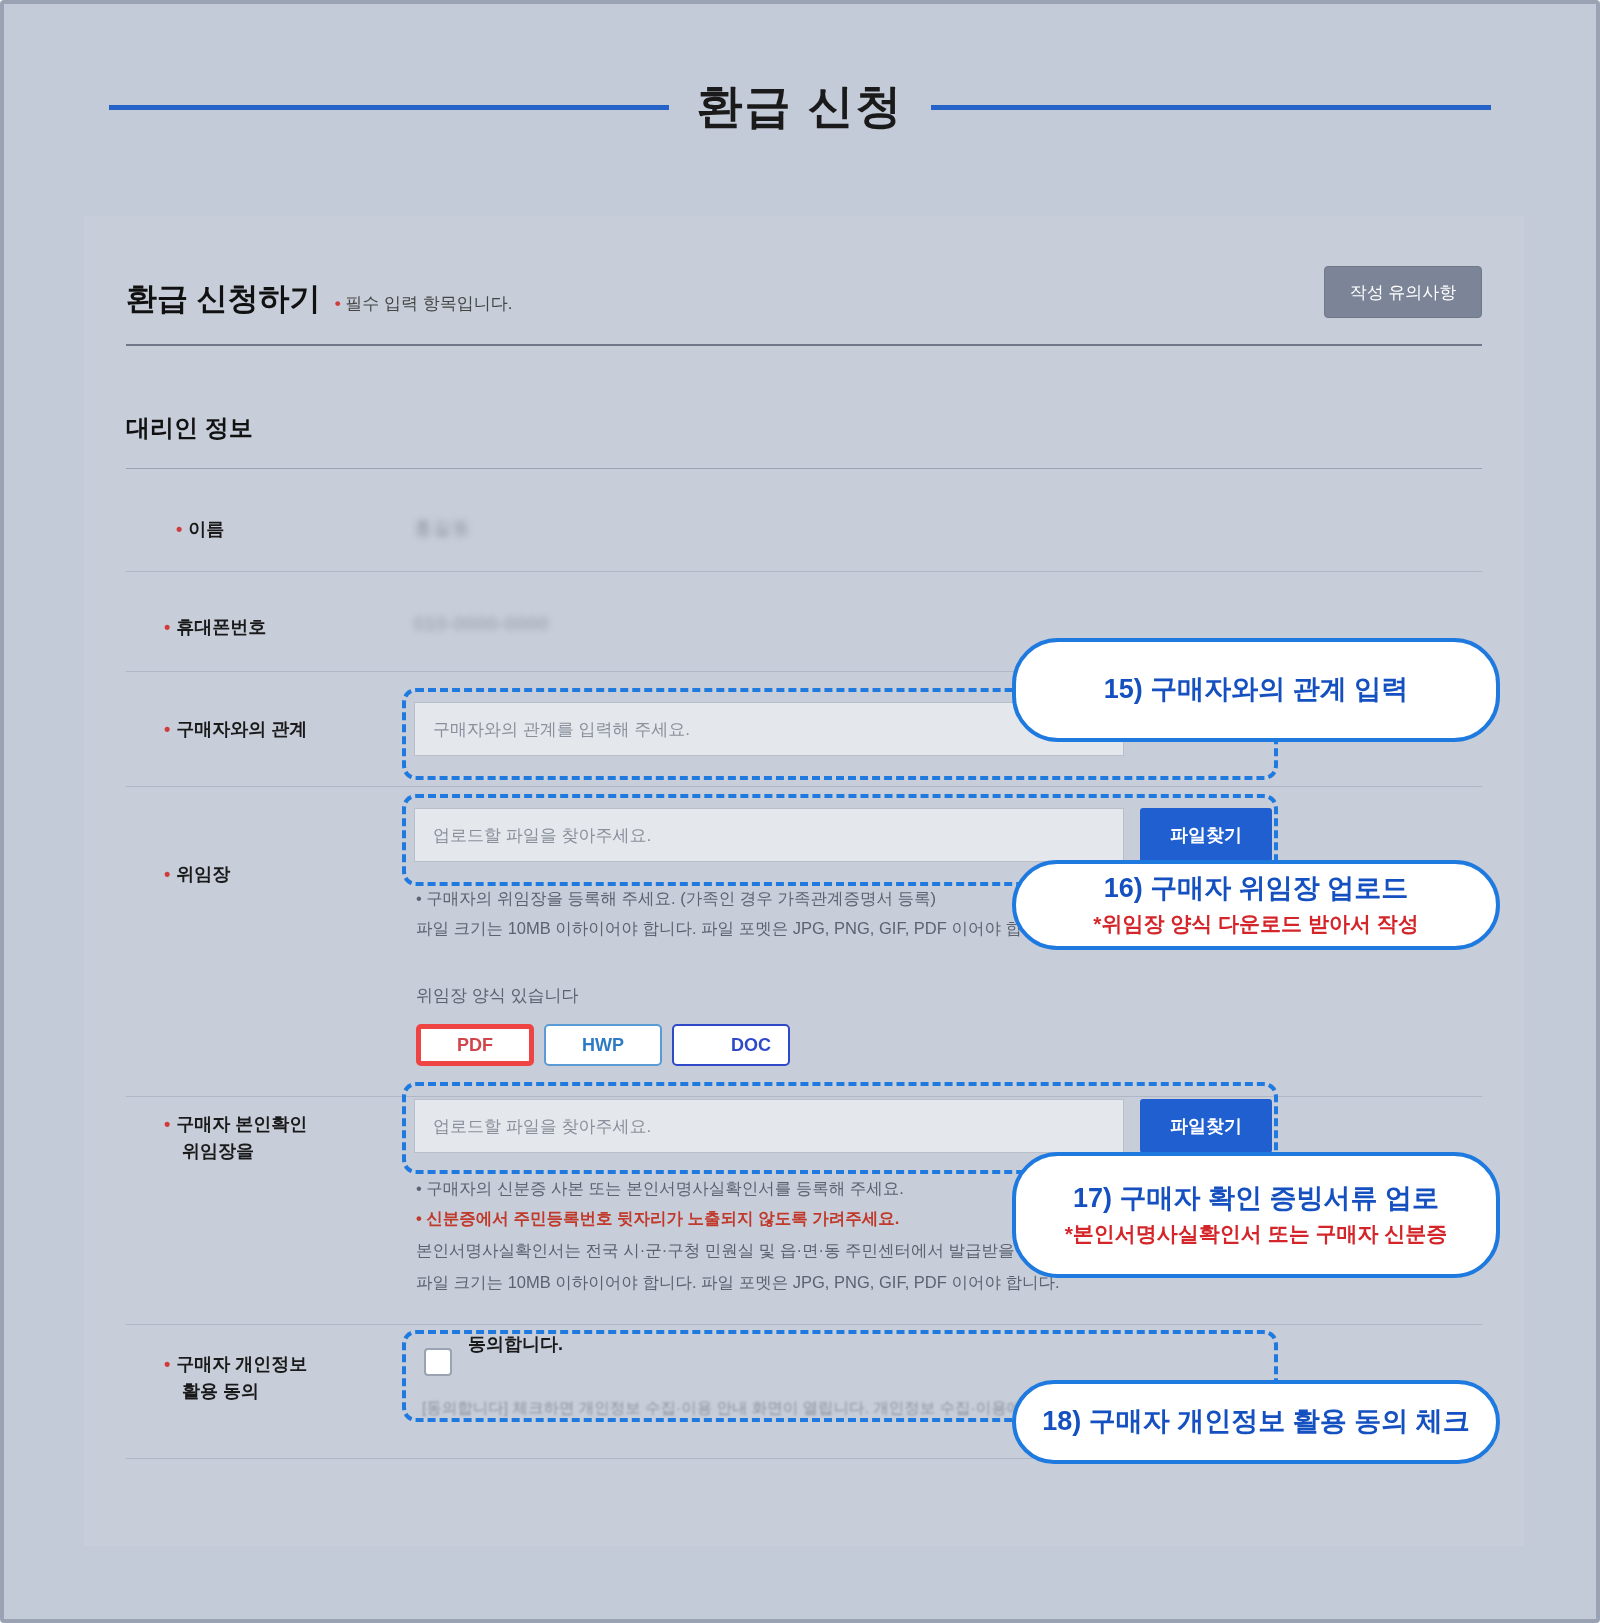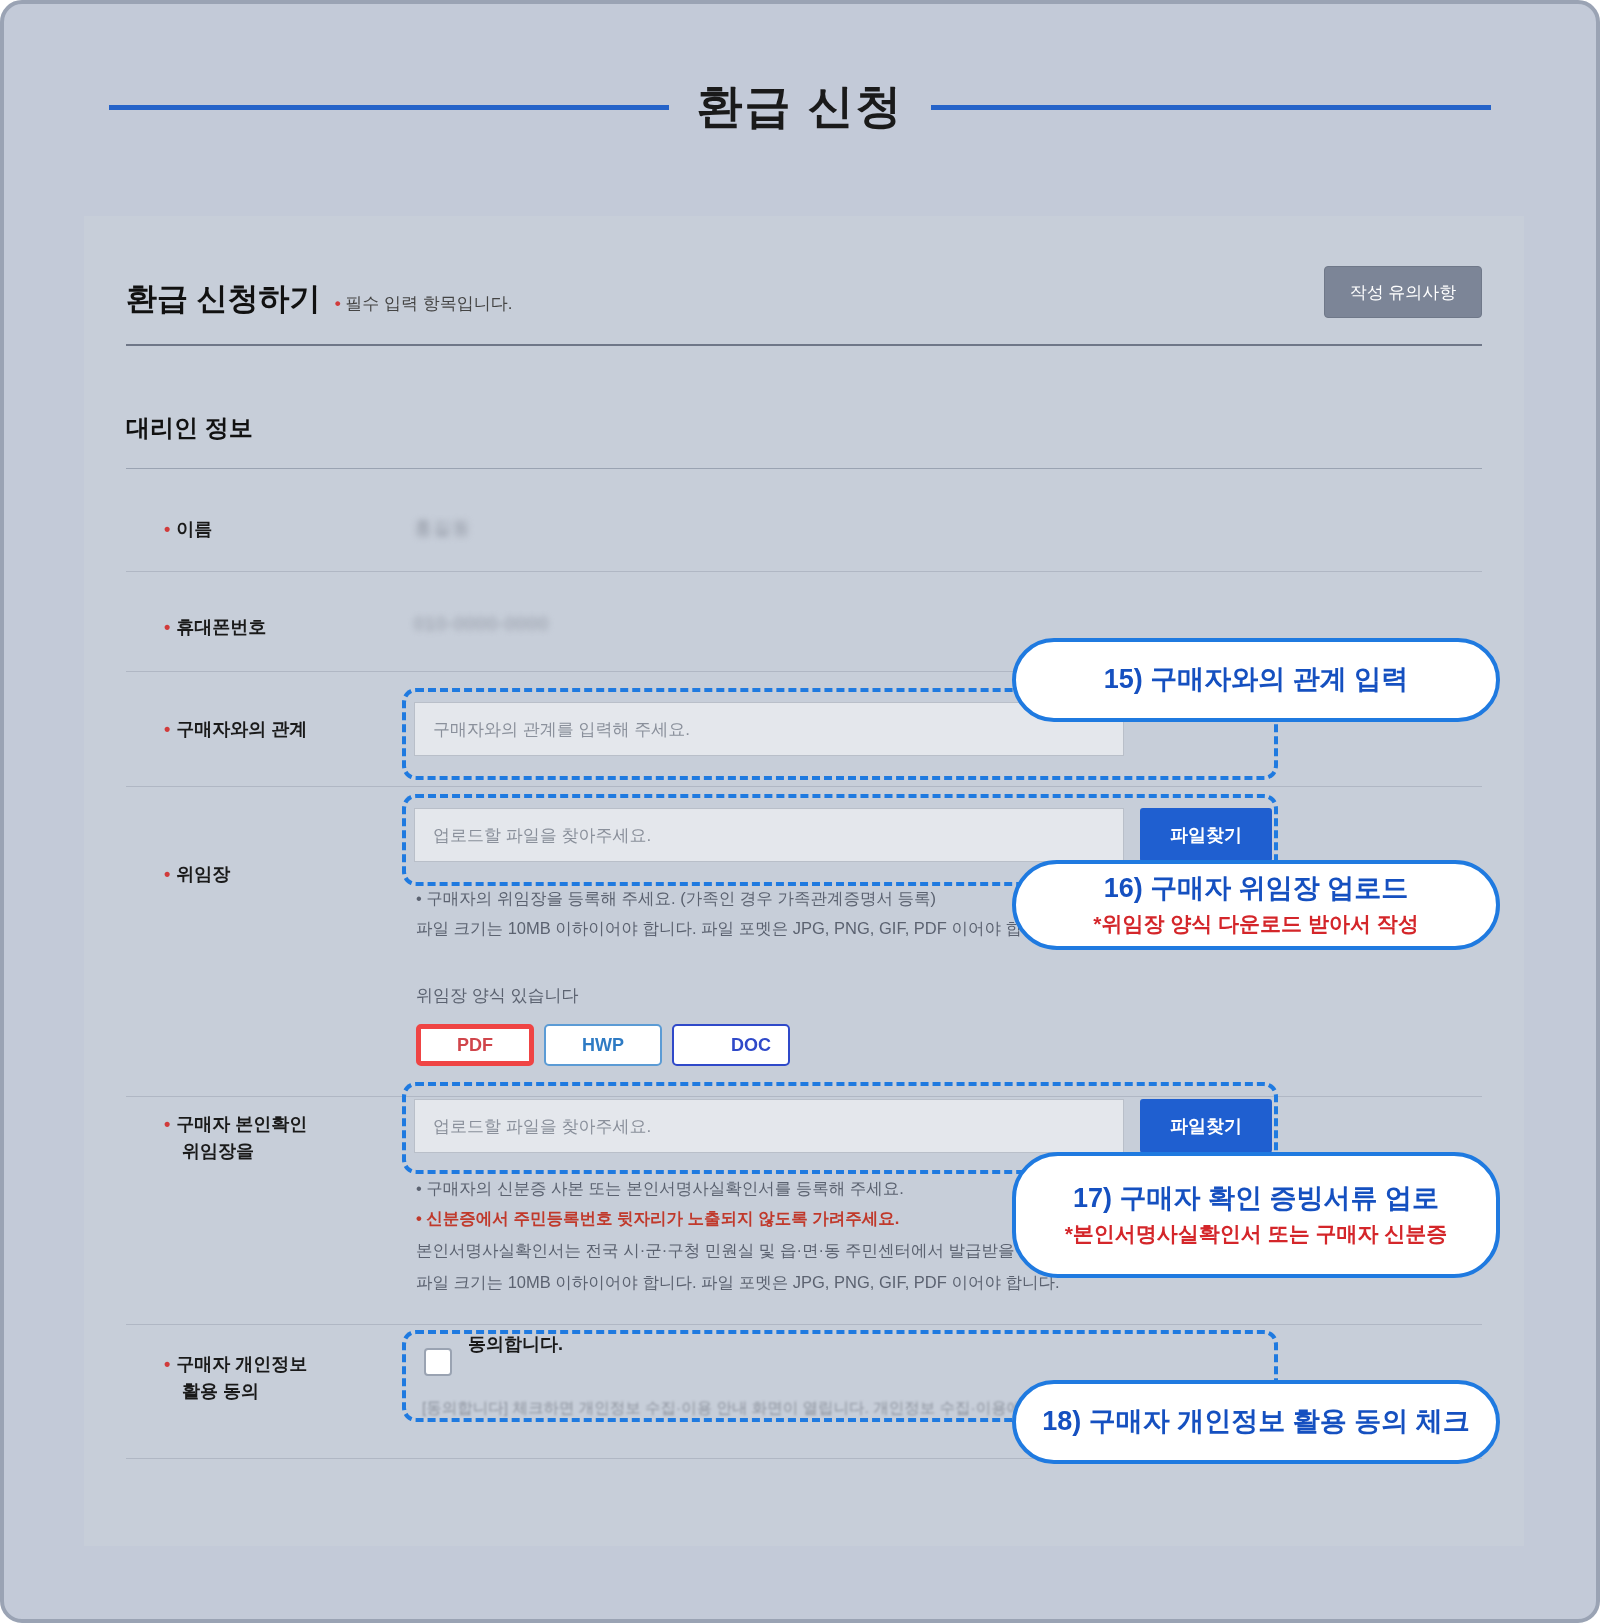--- a/index.html
+++ b/index.html
@@ -7,21 +7,21 @@
     margin: 0; padding: 0;
     background: #ffffff;
     font-family: "Liberation Sans", sans-serif;
   }
   #page {
     position: relative;
     width: 1600px;
     height: 1623px;
     background: #c3cad8;
     border: 4px solid #9aa3b4;
-    border-radius: 22px;
+    border-radius: 4px;
     overflow: hidden;
   }
 
   
   .title-row {
     position: absolute;
     top: 72px; left: 0; width: 100%;
     display: flex; align-items: center; justify-content: center;
     gap: 28px;
   }
@@ -217,21 +217,21 @@
       </div>
     </div>
 
     <div class="notice-btn">작성 유의사항</div>
 
     <div class="hr-strong"></div>
 
     <div class="sub-title">대리인 정보</div>
     <div class="hr-sub"></div>
 
-    <div class="row-label" style="left:80px; top:300px;">
+    <div class="row-label" style="left:92px; top:300px;">
       <span class="dot">•</span><span>이름</span>
     </div>
     <div class="value-text" style="left:330px; top:300px;">홍길동</div>
     <div class="row-div" style="top:355px;"></div>
 
     <div class="row-label" style="left:80px; top:398px;">
       <span class="dot">•</span><span>휴대폰번호</span>
     </div>
     <div class="value-text" style="left:330px; top:398px;">010-0000-0000</div>
     <div class="row-div" style="top:455px;"></div>
@@ -281,21 +281,21 @@
     <div class="agree-note" style="left:338px; top:1182px; width:700px;">[동의합니다] 체크하면 개인정보 수집·이용 안내 화면이 열립니다. 개인정보 수집·이용에 동의합니다.</div>
 
     <div class="row-div" style="top:1242px;"></div>
   </div>
 
   <div class="dashed" style="left:398px; top:684px; width:876px; height:92px;"></div>
   <div class="dashed" style="left:398px; top:790px; width:876px; height:92px;"></div>
   <div class="dashed" style="left:398px; top:1078px; width:876px; height:92px;"></div>
   <div class="dashed" style="left:398px; top:1326px; width:876px; height:92px;"></div>
 
-  <div class="callout" style="left:1008px; top:634px; width:488px; height:84px;">
+  <div class="callout" style="left:1008px; top:634px; width:488px; height:104px;">
     <div class="main">15) 구매자와의 관계 입력</div>
   </div>
 
   <div class="callout" style="left:1008px; top:856px; width:488px; height:90px;">
     <div class="main">16) 구매자 위임장 업로드</div>
     <div class="sub">*위임장 양식 다운로드 받아서 작성</div>
   </div>
 
   <div class="callout" style="left:1008px; top:1148px; width:488px; height:126px;">
     <div class="main">17) 구매자 확인 증빙서류 업로</div>

